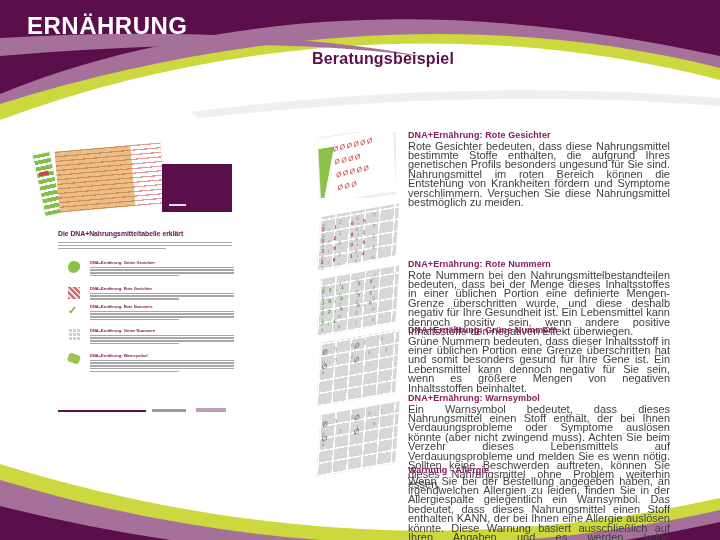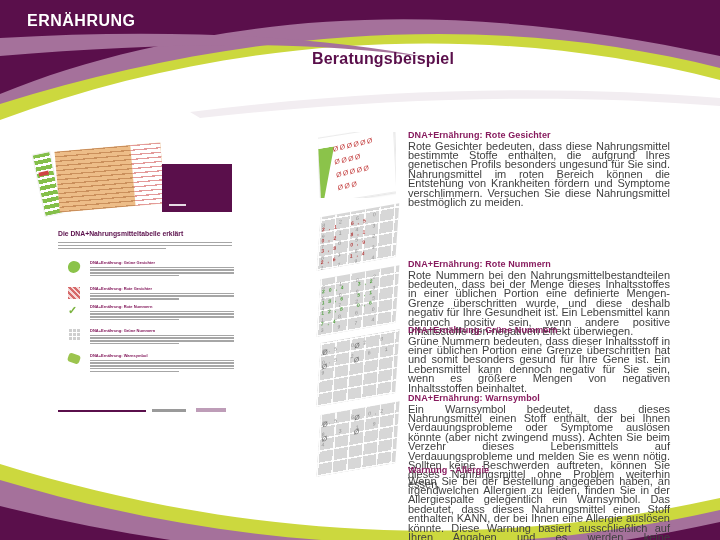--- a/index.html
+++ b/index.html
@@ -8,21 +8,21 @@
     background:#ffffff;
     font-family:"Liberation Sans", sans-serif;
     -webkit-font-smoothing:antialiased;
   }
   
   #bg{position:absolute;inset:0;width:720px;height:540px;}
 
   
   .kicker{
     position:absolute;left:27px;top:12px;
-    color:#ffffff;font-size:16px;font-weight:bold;letter-spacing:.5px;
+    color:#ffffff;font-size:24px;font-weight:bold;letter-spacing:.5px;
   }
   .slide-title{
     position:absolute;left:312px;top:50px;
     color:#5a0f4b;font-size:16px;font-weight:bold;letter-spacing:.2px;
   }
 
   
   .page{position:absolute;left:40px;top:142px;width:196px;height:292px;background:#fff;}
   .green-strip{
     position:absolute;left:-2px;top:10px;width:17px;height:62px;

